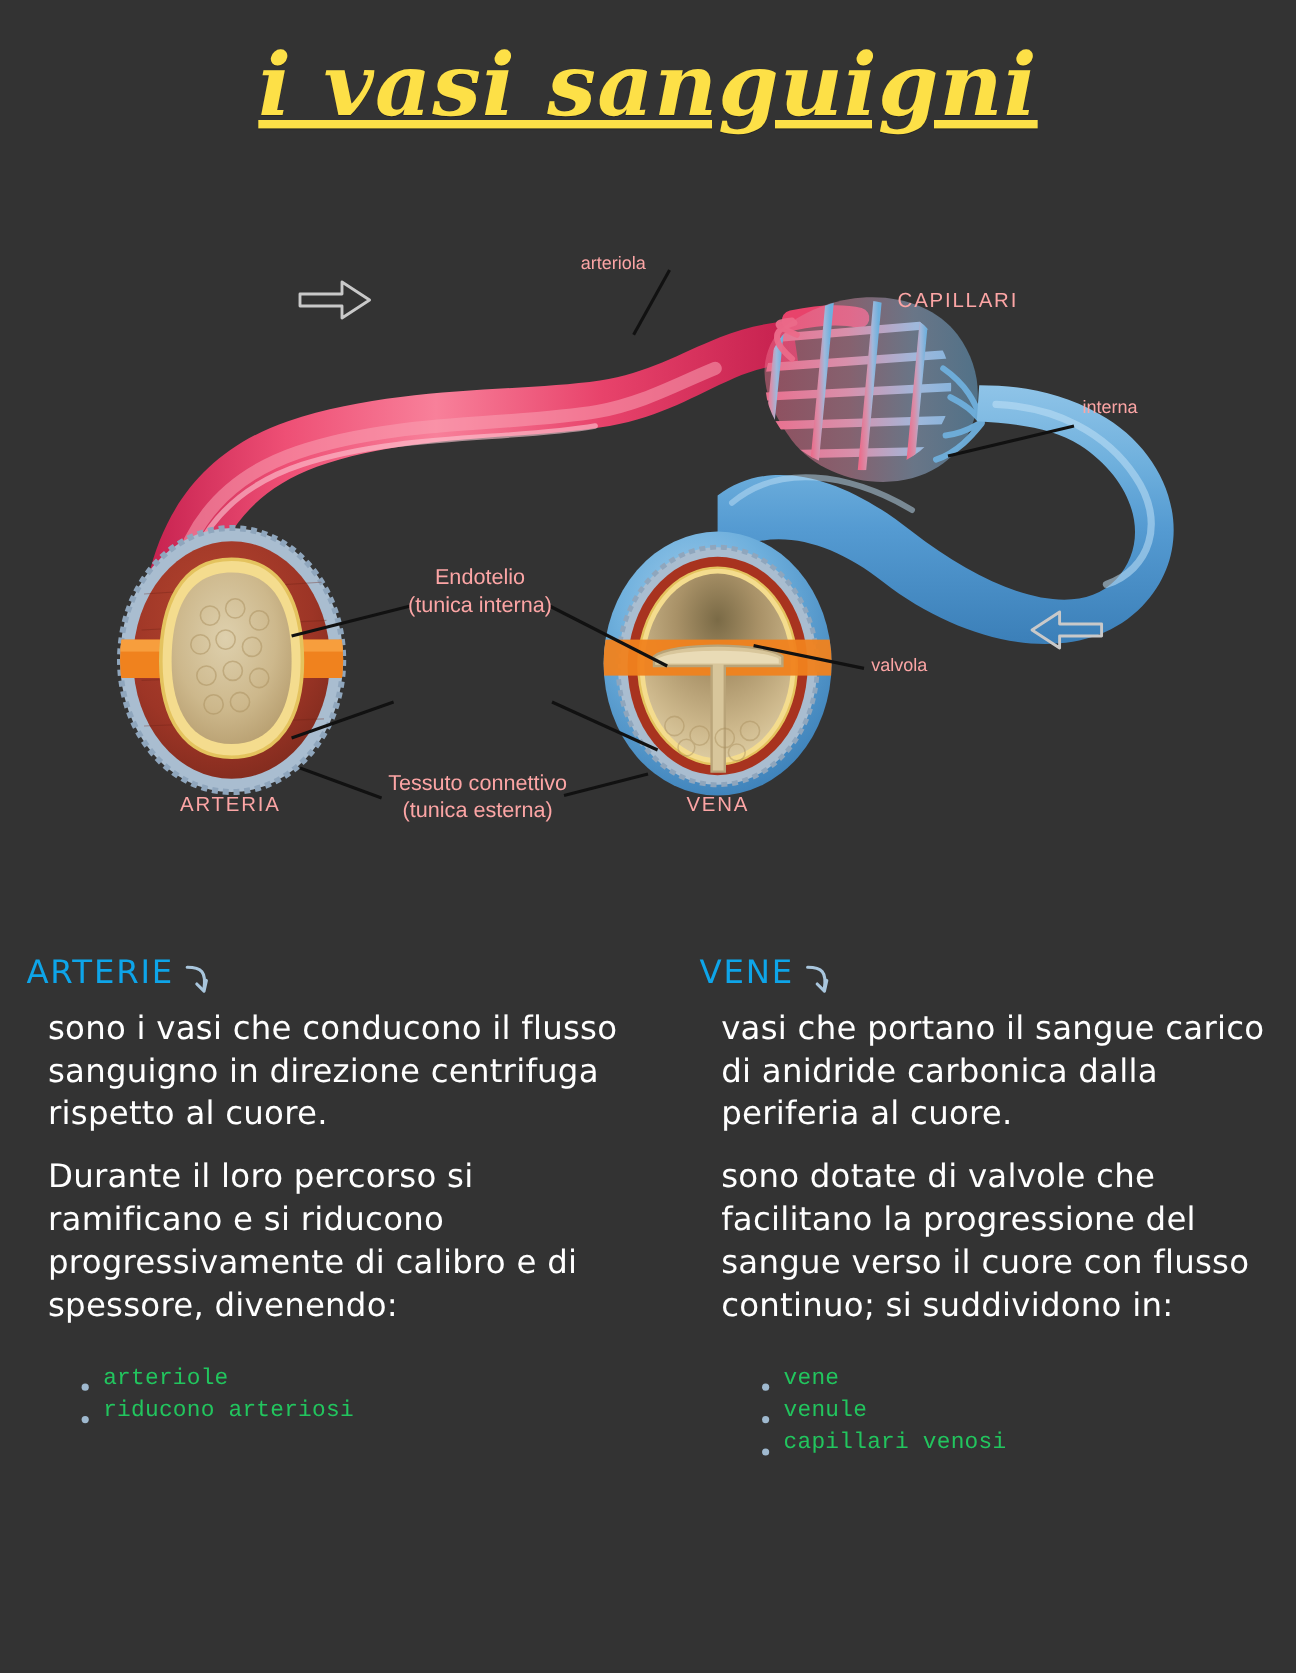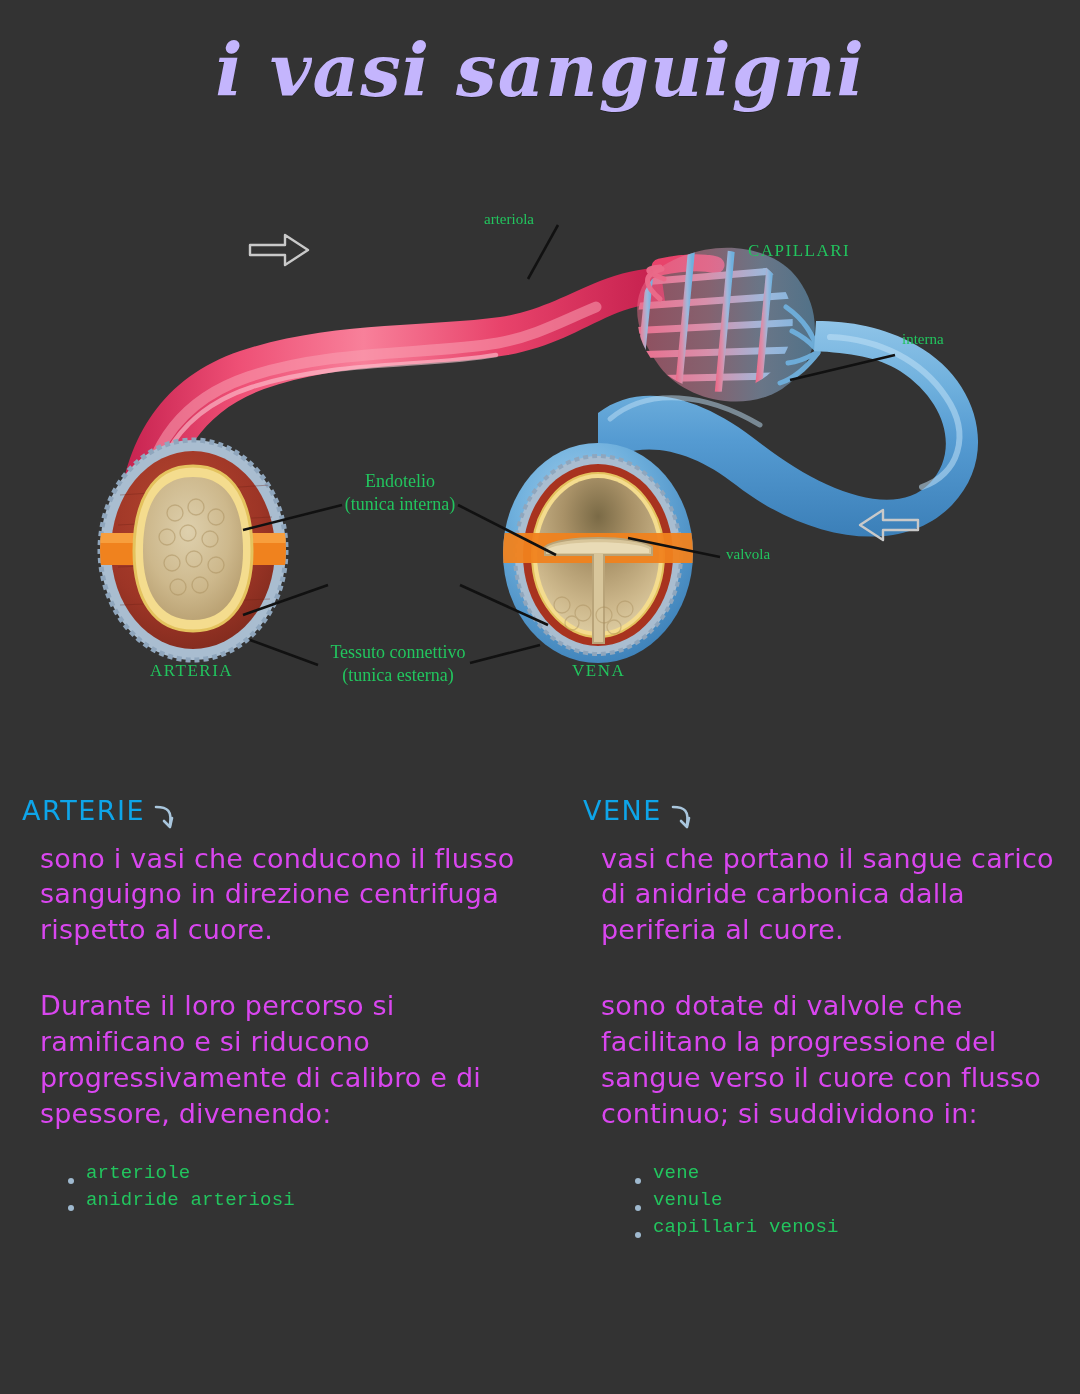--- a/index.html
+++ b/index.html
@@ -24,39 +24,40 @@
     left: 0;
     width: 1080px;
     text-align: center;
   }
   .title {
     font-family: "DejaVu Serif", serif;
     font-style: italic;
     font-weight: bold;
     font-size: 72px;
     letter-spacing: 1px;
-    color: #c4b5fd;
+    color: #fde047;
     line-height: 1.15;
     text-shadow: 0 1px 0 rgba(0,0,0,0.25);
+    text-decoration: underline;
   }
 
   
   .diagram {
     position: absolute;
     top: 175px;
     left: 0;
     width: 1080px;
     height: 545px;
   }
   .diagram svg { display: block; }
 
   .dg-label {
     position: absolute;
-    font-family: Liberation Serif, serif;
-    color: #22c55e;
+    font-family: Liberation Sans, sans-serif;
+    color: #fca5a5;
     font-size: 15px;
     line-height: 1.28;
     white-space: pre-line;
     text-align: center;
   }
   .dg-label.small { font-size: 18px; }
   .dg-label.caps { font-size: 17px; letter-spacing: 1.5px; }
   .dg-label.left { text-align: left; }
 
   
@@ -88,26 +89,26 @@
     height: 30px;
     position: relative;
     vertical-align: middle;
     margin-left: 4px;
   }
   .hook svg { position: absolute; top: 2px; left: 0; }
 
   .para {
     font-size: 27px;
     line-height: 1.33;
-    color: #d946ef;
+    color: #ffffff;
     margin-left: 18px;
     margin-top: 10px;
     letter-spacing: 0.2px;
   }
-  .para.gap { margin-top: 40px; }
+  .para.gap { margin-top: 16px; }
 
   .bullets {
     margin-top: 28px;
     margin-left: 46px;
     list-style: none;
   }
   .bullets.indent-more { margin-left: 52px; }
   .bullets li {
     font-size: 19px;
     line-height: 1.42;
@@ -376,21 +377,21 @@
         </svg>
       </span>
     </div>
 
     <p class="para">sono i vasi che conducono il flusso sanguigno in direzione centrifuga rispetto al cuore.</p>
 
     <p class="para gap">Durante il loro percorso si ramificano e si riducono progressivamente di calibro e di spessore, divenendo:</p>
 
     <ul class="bullets">
       <li>arteriole</li>
-      <li>anidride arteriosi</li>
+      <li>riducono arteriosi</li>
     </ul>
   </div>
 
   <div class="col col-right">
     <div>
       <span class="sec-head">VENE</span>
       <span class="hook">
         <svg width="22" height="30" viewBox="0 0 22 30">
           <path d="M2,4 C14,4 18,8 16,22" fill="none" stroke="#a9c6dd" stroke-width="2.6" stroke-linecap="round"></path>
           <path d="M10,18 L16,24 L18,15" fill="none" stroke="#a9c6dd" stroke-width="2.6" stroke-linecap="round" stroke-linejoin="round"></path>

